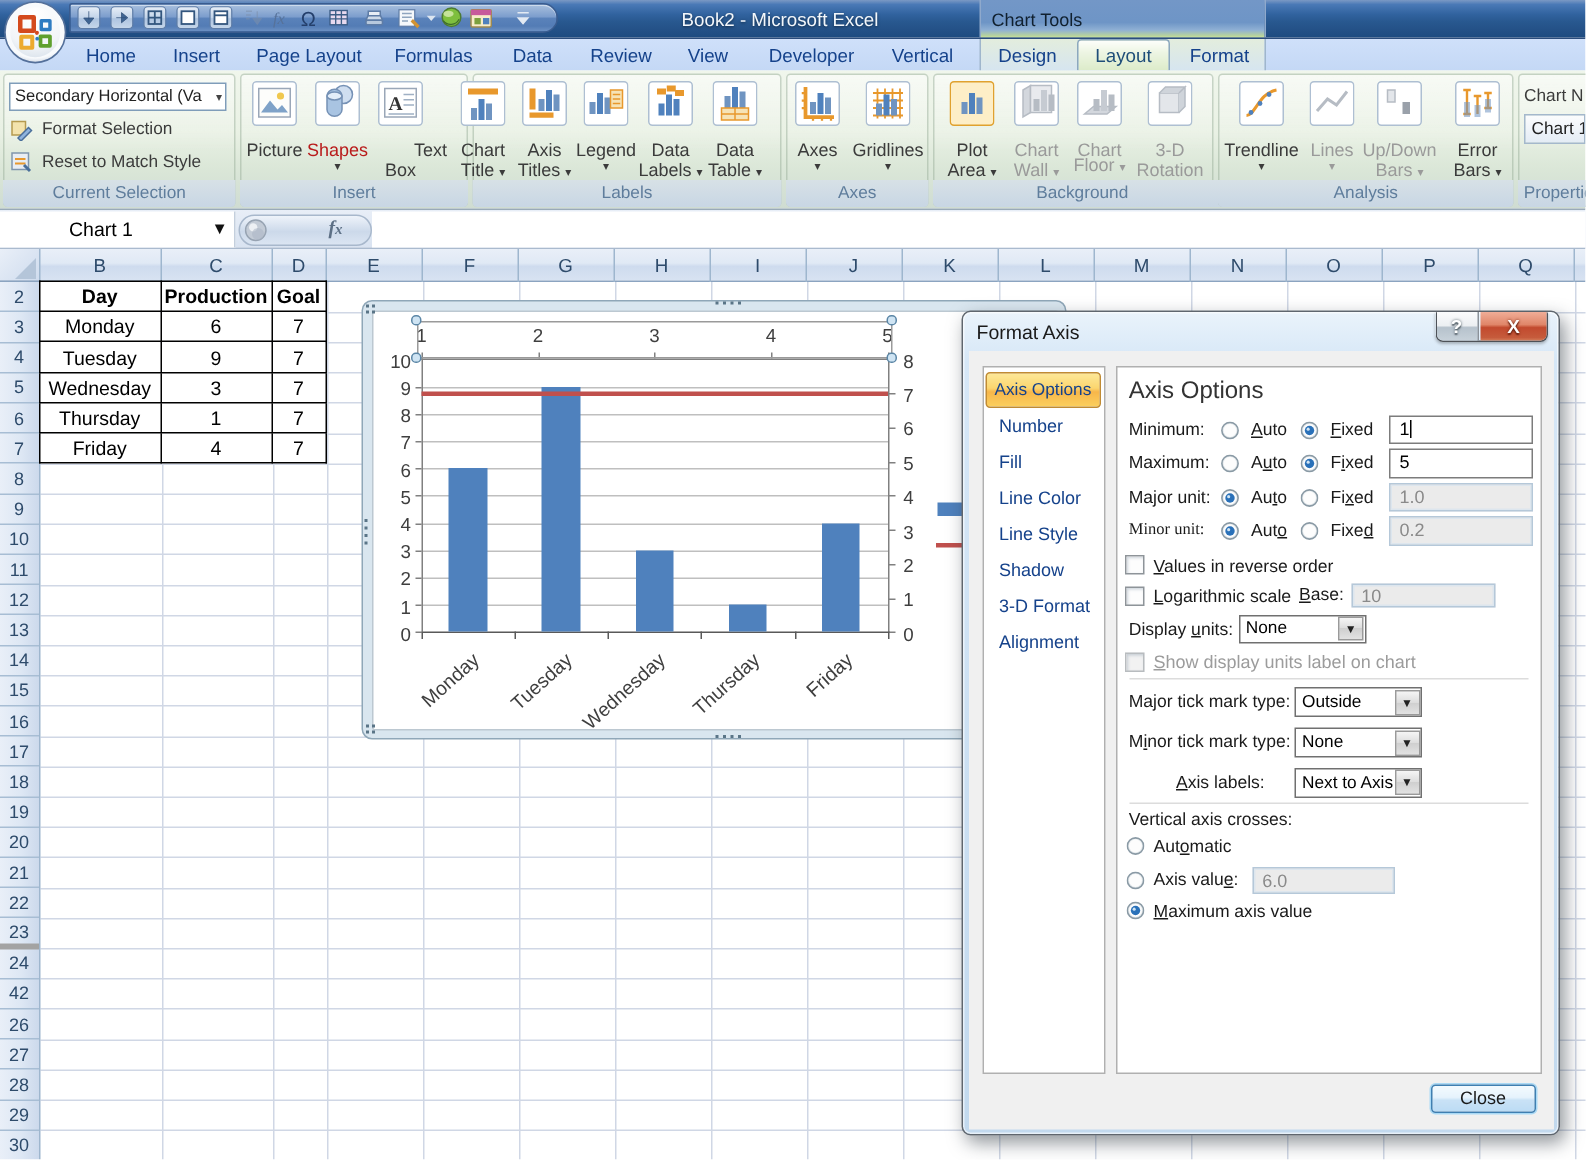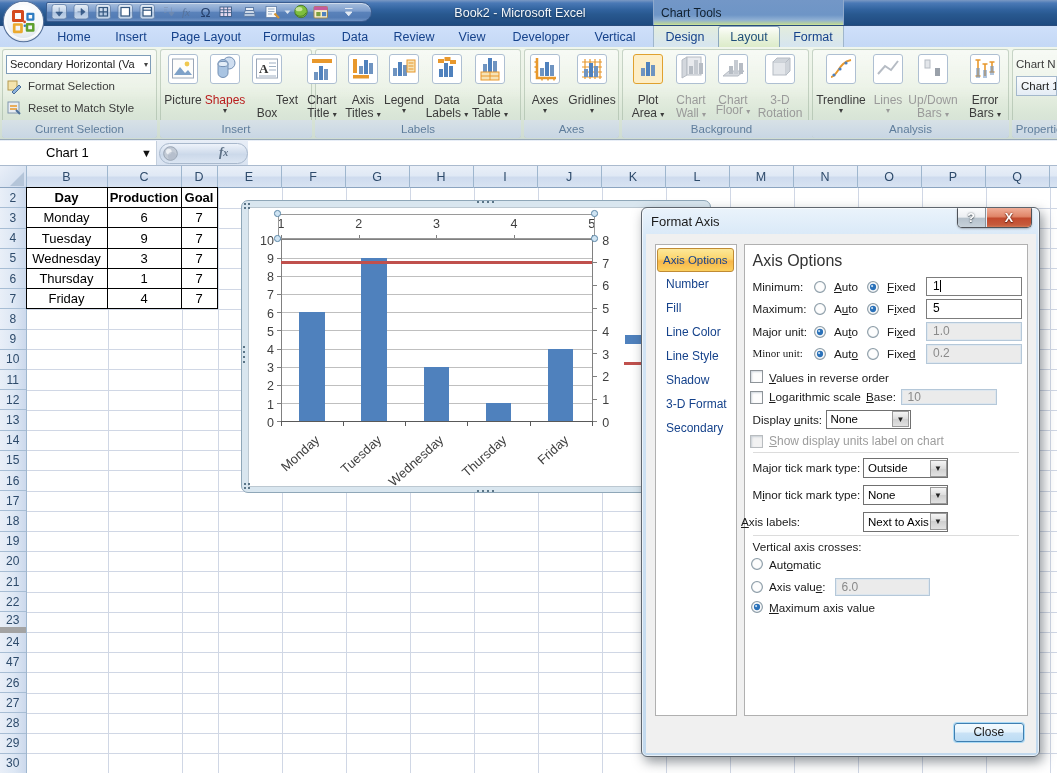--- a/index.html
+++ b/index.html
@@ -119,23 +119,23 @@
 <div class="ab ctr" style="left:0;top:410.5px;width:25.5px;height:20.2px;border-bottom:1px solid #a7bdd4;color:#2e4b6b;font-size:12px;">13</div>
 <div class="ab ctr" style="left:0;top:430.7px;width:25.5px;height:20.2px;border-bottom:1px solid #a7bdd4;color:#2e4b6b;font-size:12px;">14</div>
 <div class="ab ctr" style="left:0;top:450.9px;width:25.5px;height:20.2px;border-bottom:1px solid #a7bdd4;color:#2e4b6b;font-size:12px;">15</div>
 <div class="ab ctr" style="left:0;top:471.1px;width:25.5px;height:20.2px;border-bottom:1px solid #a7bdd4;color:#2e4b6b;font-size:12px;">16</div>
 <div class="ab ctr" style="left:0;top:491.3px;width:25.5px;height:20.2px;border-bottom:1px solid #a7bdd4;color:#2e4b6b;font-size:12px;">17</div>
 <div class="ab ctr" style="left:0;top:511.5px;width:25.5px;height:20.2px;border-bottom:1px solid #a7bdd4;color:#2e4b6b;font-size:12px;">18</div>
 <div class="ab ctr" style="left:0;top:531.7px;width:25.5px;height:20.2px;border-bottom:1px solid #a7bdd4;color:#2e4b6b;font-size:12px;">19</div>
 <div class="ab ctr" style="left:0;top:551.9px;width:25.5px;height:20.2px;border-bottom:1px solid #a7bdd4;color:#2e4b6b;font-size:12px;">20</div>
 <div class="ab ctr" style="left:0;top:572.1px;width:25.5px;height:20.2px;border-bottom:1px solid #a7bdd4;color:#2e4b6b;font-size:12px;">21</div>
 <div class="ab ctr" style="left:0;top:592.3px;width:25.5px;height:20.2px;border-bottom:1px solid #a7bdd4;color:#2e4b6b;font-size:12px;">22</div>
-<div class="ab ctr" style="left:0;top:612.5px;width:25.5px;height:20.2px;border-bottom:6px solid #a3a3a3;color:#2e4b6b;font-size:12px;">23</div>
+<div class="ab ctr" style="left:0;top:612.5px;width:25.5px;height:20.2px;border-bottom:4px solid #a3a3a3;color:#2e4b6b;font-size:12px;">23</div>
 <div class="ab ctr" style="left:0;top:632.7px;width:25.5px;height:20.2px;border-bottom:1px solid #a7bdd4;color:#2e4b6b;font-size:12px;">24</div>
-<div class="ab ctr" style="left:0;top:652.9px;width:25.5px;height:20.2px;border-bottom:1px solid #a7bdd4;color:#2e4b6b;font-size:12px;">47</div>
+<div class="ab ctr" style="left:0;top:652.9px;width:25.5px;height:20.2px;border-bottom:1px solid #a7bdd4;color:#2e4b6b;font-size:12px;">42</div>
 <div class="ab ctr" style="left:0;top:673.1px;width:25.5px;height:20.2px;border-bottom:1px solid #a7bdd4;color:#2e4b6b;font-size:12px;">26</div>
 <div class="ab ctr" style="left:0;top:693.3px;width:25.5px;height:20.2px;border-bottom:1px solid #a7bdd4;color:#2e4b6b;font-size:12px;">27</div>
 <div class="ab ctr" style="left:0;top:713.5px;width:25.5px;height:20.2px;border-bottom:1px solid #a7bdd4;color:#2e4b6b;font-size:12px;">28</div>
 <div class="ab ctr" style="left:0;top:733.7px;width:25.5px;height:20.2px;border-bottom:1px solid #a7bdd4;color:#2e4b6b;font-size:12px;">29</div>
 <div class="ab ctr" style="left:0;top:753.9px;width:25.5px;height:20.2px;border-bottom:1px solid #a7bdd4;color:#2e4b6b;font-size:12px;">30</div>
 <table style="position:absolute;left:25.5px;top:187.1px;border-collapse:collapse;table-layout:fixed;font-family:'Liberation Sans',sans-serif;">
     <colgroup>
       <col style="width:81px">
       <col style="width:74px">
       <col style="width:36px">
@@ -593,21 +593,21 @@
 <div class="ab ctr" style="left:986px;top:209px;width:46px;height:17px;color:#fff;font-size:12.5px;font-weight:bold;text-shadow:0 0 2px #6e2413,0 1px 1px #6e2413;">X</div>
 <div class="ab" style="left:645.5px;top:234px;width:390px;height:518.5px;background:#f0f0f0;"></div>
 <div class="ab" style="left:654.5px;top:243.5px;width:82px;height:472.5px;background:#fff;border:1px solid #b0b0b0;"></div>
 <div class="ab ctr" style="left:656.5px;top:247.5px;width:77.5px;height:24px;border-radius:3px;border:1px solid #c08b34;background:linear-gradient(180deg,#fde898 0%,#fbd56e 45%,#f7b64a 55%,#fbcf5e 100%);color:#15428b;font-size:11.5px;">Axis Options</div>
 <div class="ab" style="left:666px;top:277px;width:70px;height:14px;font-size:12px;color:#15428b;">Number</div>
 <div class="ab" style="left:666px;top:301px;width:70px;height:14px;font-size:12px;color:#15428b;">Fill</div>
 <div class="ab" style="left:666px;top:325px;width:70px;height:14px;font-size:12px;color:#15428b;">Line Color</div>
 <div class="ab" style="left:666px;top:349px;width:70px;height:14px;font-size:12px;color:#15428b;">Line Style</div>
 <div class="ab" style="left:666px;top:373px;width:70px;height:14px;font-size:12px;color:#15428b;">Shadow</div>
 <div class="ab" style="left:666px;top:397px;width:70px;height:14px;font-size:12px;color:#15428b;">3-D Format</div>
-<div class="ab" style="left:666px;top:421px;width:70px;height:14px;font-size:12px;color:#15428b;">Secondary</div>
+<div class="ab" style="left:666px;top:421px;width:70px;height:14px;font-size:12px;color:#15428b;">Alignment</div>
 <div class="ab" style="left:743.5px;top:243.5px;width:284px;height:472.5px;background:#fff;border:1px solid #b0b0b0;"></div>
 <div class="ab" style="left:752.5px;top:252px;width:200px;height:22px;font-size:16px;color:#333;">Axis Options</div>
 <svg width="0" height="0">
     <defs>
       <radialGradient id="rg" cx="0.5" cy="0.4" r="0.7">
         <stop offset="0" stop-color="#fefefe"></stop>
         <stop offset="1" stop-color="#d3dbe0"></stop>
       </radialGradient>
     </defs>
   </svg>
@@ -681,21 +681,21 @@
 <div class="ab" style="left:769px;top:434px;width:230px;height:14px;font-size:12px;color:#9c9c9c;"><u>S</u>how display units label on chart</div>
 <div class="ab" style="left:752.5px;top:451.5px;width:266px;height:1px;background:#dcdcdc;"></div>
 <div class="ab" style="left:752.5px;top:461px;width:140px;height:14px;font-size:11.7px;color:#1a1a1a;white-space:nowrap;">Major tick mark type:</div>
 <div class="ab" style="left:863px;top:458px;width:85px;height:20px;background:#fff;border:1px solid #707070;"></div>
 <div class="ab" style="left:868px;top:460px;width:61px;height:16px;font-size:11.5px;color:#000;line-height:16px;white-space:nowrap;">Outside</div>
 <div class="ab ctr" style="left:929.5px;top:459.5px;width:17px;height:17px;background:linear-gradient(180deg,#f5f5f5,#dcdcdc 50%,#cfcfcf 50%,#e2e2e2);border:1px solid #9a9a9a;color:#222;font-size:8px;">▼</div>
 <div class="ab" style="left:752.5px;top:488px;width:140px;height:14px;font-size:11.7px;color:#1a1a1a;white-space:nowrap;">M<u>i</u>nor tick mark type:</div>
 <div class="ab" style="left:863px;top:485px;width:85px;height:20px;background:#fff;border:1px solid #707070;"></div>
 <div class="ab" style="left:868px;top:487px;width:61px;height:16px;font-size:11.5px;color:#000;line-height:16px;white-space:nowrap;">None</div>
 <div class="ab ctr" style="left:929.5px;top:486.5px;width:17px;height:17px;background:linear-gradient(180deg,#f5f5f5,#dcdcdc 50%,#cfcfcf 50%,#e2e2e2);border:1px solid #9a9a9a;color:#222;font-size:8px;">▼</div>
-<div class="ab" style="left:741px;top:515px;width:140px;height:14px;font-size:11.7px;color:#1a1a1a;white-space:nowrap;"><u>A</u>xis labels:</div>
+<div class="ab" style="left:784px;top:515px;width:140px;height:14px;font-size:11.7px;color:#1a1a1a;white-space:nowrap;"><u>A</u>xis labels:</div>
 <div class="ab" style="left:863px;top:511.5px;width:85px;height:20px;background:#fff;border:1px solid #707070;"></div>
 <div class="ab" style="left:868px;top:513.5px;width:61px;height:16px;font-size:11.5px;color:#000;line-height:16px;white-space:nowrap;">Next to Axis</div>
 <div class="ab ctr" style="left:929.5px;top:513.0px;width:17px;height:17px;background:linear-gradient(180deg,#f5f5f5,#dcdcdc 50%,#cfcfcf 50%,#e2e2e2);border:1px solid #9a9a9a;color:#222;font-size:8px;">▼</div>
 <div class="ab" style="left:752.5px;top:535px;width:266px;height:1px;background:#dcdcdc;"></div>
 <div class="ab" style="left:752.5px;top:540px;width:160px;height:14px;font-size:11.7px;color:#1a1a1a;white-space:nowrap;">Vertical axis crosses:</div>
 <svg class="ab" style="left:751.0px;top:558.2px;" width="12" height="12" viewBox="0 0 11.5 11.5">
     <circle cx="5.75" cy="5.75" r="5.2" fill="url(#rg)" stroke="#8a9aa5"></circle>
     <circle cx="5.75" cy="5.75" r="4.1" fill="#fdfdfd"></circle>
   </svg>
 <div class="ab" style="left:769px;top:557.5px;width:110px;height:14px;font-size:11.7px;color:#1a1a1a;white-space:nowrap;">Aut<u>o</u>matic</div>

